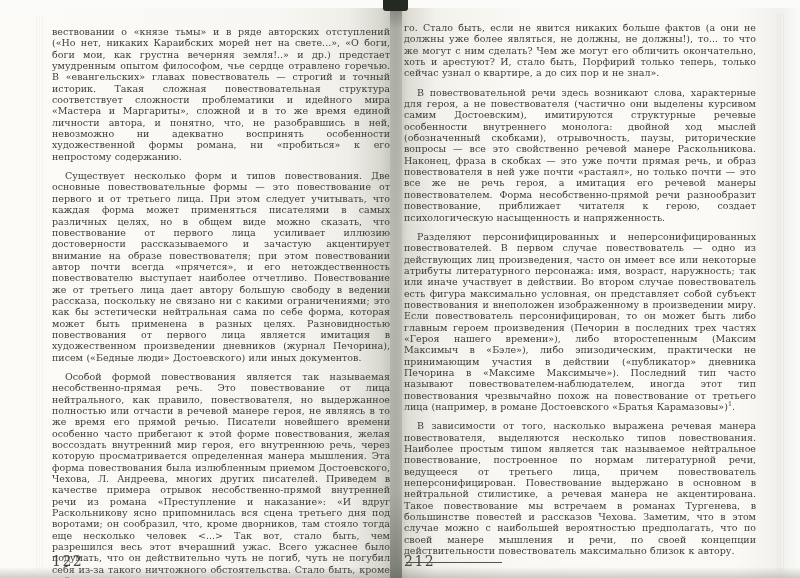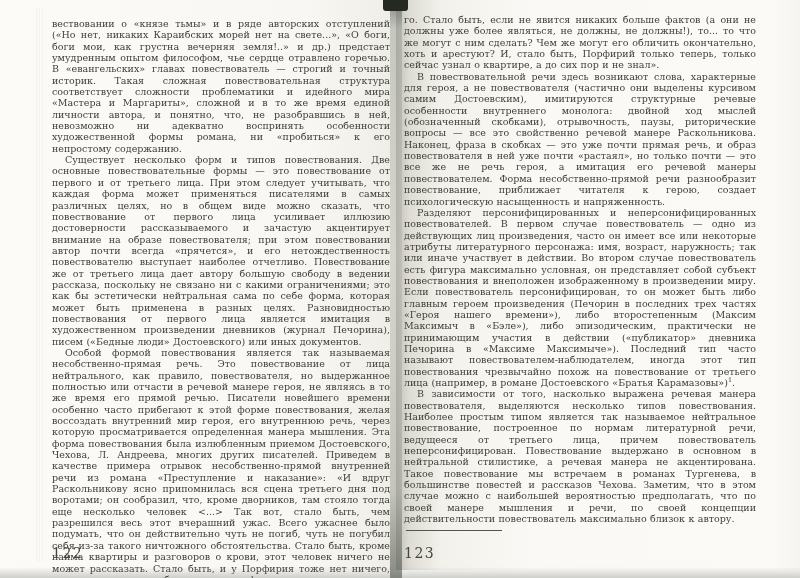--- a/index.html
+++ b/index.html
@@ -2,21 +2,21 @@
 <html><head>
 <meta charset="utf-8">
 <style>
   html,body{margin:0;padding:0;background:#ffffff;}
   .photo{
     position:relative;width:800px;height:578px;overflow:hidden;
     background:#fbfbf9;
     font-family:"DejaVu Serif","Liberation Serif",serif;
     color:#3f3e38;
   }
-  .page{position:absolute;top:0;height:570px;padding-left:44px;}
+  .page{position:absolute;top:8px;height:570px;}
   .page-left{
     left:0;width:396px;
     background:linear-gradient(90deg,#fcfbf8 0%,#f8f7f3 70%,#efeee8 88%,#d9d8d0 96%,#c0c0b7 100%);
   }
   .page-right{
     left:396px;width:404px;
     background:linear-gradient(90deg,#c0c0b7 0%,#dedcd4 3%,#f2f1eb 10%,#faf9f5 30%,#fbfaf7 84%,#f1f0ec 95%,#fafaf8 100%);
   }
   .gutter-core{
     position:absolute;left:390px;top:0;width:12px;height:578px;pointer-events:none;
@@ -37,21 +37,21 @@
   }
   .edge-stack-left{
     position:absolute;left:36px;top:8px;bottom:8px;width:7px;pointer-events:none;
     background:repeating-linear-gradient(90deg,rgba(60,60,55,.045) 0 1px,rgba(0,0,0,0) 1px 3px);
   }
   .text-col{position:absolute;}
   .page-left .text-col{left:52px;top:18px;width:338px;}
   .page-right .text-col{left:8px;top:14px;width:352px;}
   .para{margin:0;text-align:justify;font-size:9.5px;line-height:11.35px;
         word-spacing:.4px;}
-  .para.indent{text-indent:13px;}
+  .para.indent{text-indent:13px;margin-top:8px;}
   .it{}
   sup{font-size:6.4px;line-height:0;vertical-align:super;}
   .footnote{margin-top:6px;}
   .footnote-rule{width:96px;height:0;border-top:1px solid #55544e;margin:0 0 3px 2px;}
   .footnote-text .para{font-size:7.9px;line-height:9.4px;text-align:justify;}
   .footnote-text .para.indent{text-indent:10px;}
   .page-number{
     position:absolute;bottom:9px;font-size:14px;
     letter-spacing:1.5px;color:#45443e;
   }
@@ -79,19 +79,19 @@
           <p class="para"><span>го. Стало быть, если не явится никаких больше фактов (а они не должны уже более являться, не должны, не должны!), то... то что же могут с ним сделать? Чем же могут его обличить окончательно, хоть и арестуют? И, стало быть, Порфирий только теперь, только сейчас узнал о квартире, а до сих пор и не знал».</span></p>
           <p class="para indent"><span>В повествовательной речи здесь возникают слова, характерные для героя, а не повествователя (частично они выделены курсивом самим Достоевским), имитируются структурные речевые особенности внутреннего монолога: двойной ход мыслей (обозначенный скобками), отрывочность, паузы, риторические вопросы — все это свойственно речевой манере Раскольникова. Наконец, фраза в скобках — это уже почти прямая речь, и образ повествователя в ней уже почти «растаял», но только почти — это все же не речь героя, а имитация его речевой манеры повествователем. Форма несобственно-прямой речи разнообразит повествование, приближает читателя к герою, создает психологическую насыщенность и напряженность.</span></p>
           <p class="para indent"><span>Разделяют персонифицированных и неперсонифицированных повествователей. В первом случае повествователь — одно из действующих лиц произведения, часто он имеет все или некоторые атрибуты литературного персонажа: имя, возраст, наружность; так или иначе участвует в действии. Во втором случае повествователь есть фигура максимально условная, он представляет собой субъект повествования и внеположен изображенному в произведении миру. Если повествователь персонифицирован, то он может быть либо главным героем произведения (Печорин в последних трех частях «Героя нашего времени»), либо второстепенным (Максим Максимыч в «Бэле»), либо эпизодическим, практически не принимающим участия в действии («публикатор» дневника Печорина в «Максиме Максимыче»). Последний тип часто называют повествователем-наблюдателем, иногда этот тип повествования чрезвычайно похож на повествование от третьего лица (например, в романе Достоевского «Братья Карамазовы»)</span><sup>1</sup><span>.</span></p>
           <p class="para indent"><span>В зависимости от того, насколько выражена речевая манера повествователя, выделяются несколько типов повествования. Наиболее простым типом является так называемое нейтральное повествование, построенное по нормам литературной речи, ведущееся от третьего лица, причем повествователь неперсонифицирован. Повествование выдержано в основном в нейтральной стилистике, а речевая манера не акцентирована. Такое повествование мы встречаем в романах Тургенева, в большинстве повестей и рассказов Чехова. Заметим, что в этом случае можно с наибольшей вероятностью предполагать, что по своей манере мышления и речи, по своей концепции действительности повествователь максимально близок к автору.</span></p>
         </div>
       <div class="footnote">
         <div class="footnote-rule"></div>
       </div>
     </div>
     <div class="edge-stack-right"></div>
-    <div class="page-number">123</div>
+    <div class="page-number">212</div>
   </div>
 
   <div class="gutter-core"></div>
   <div class="spine-top"></div>
   <div class="bottom-shadow"></div>
 </div>
 
 </body></html>

